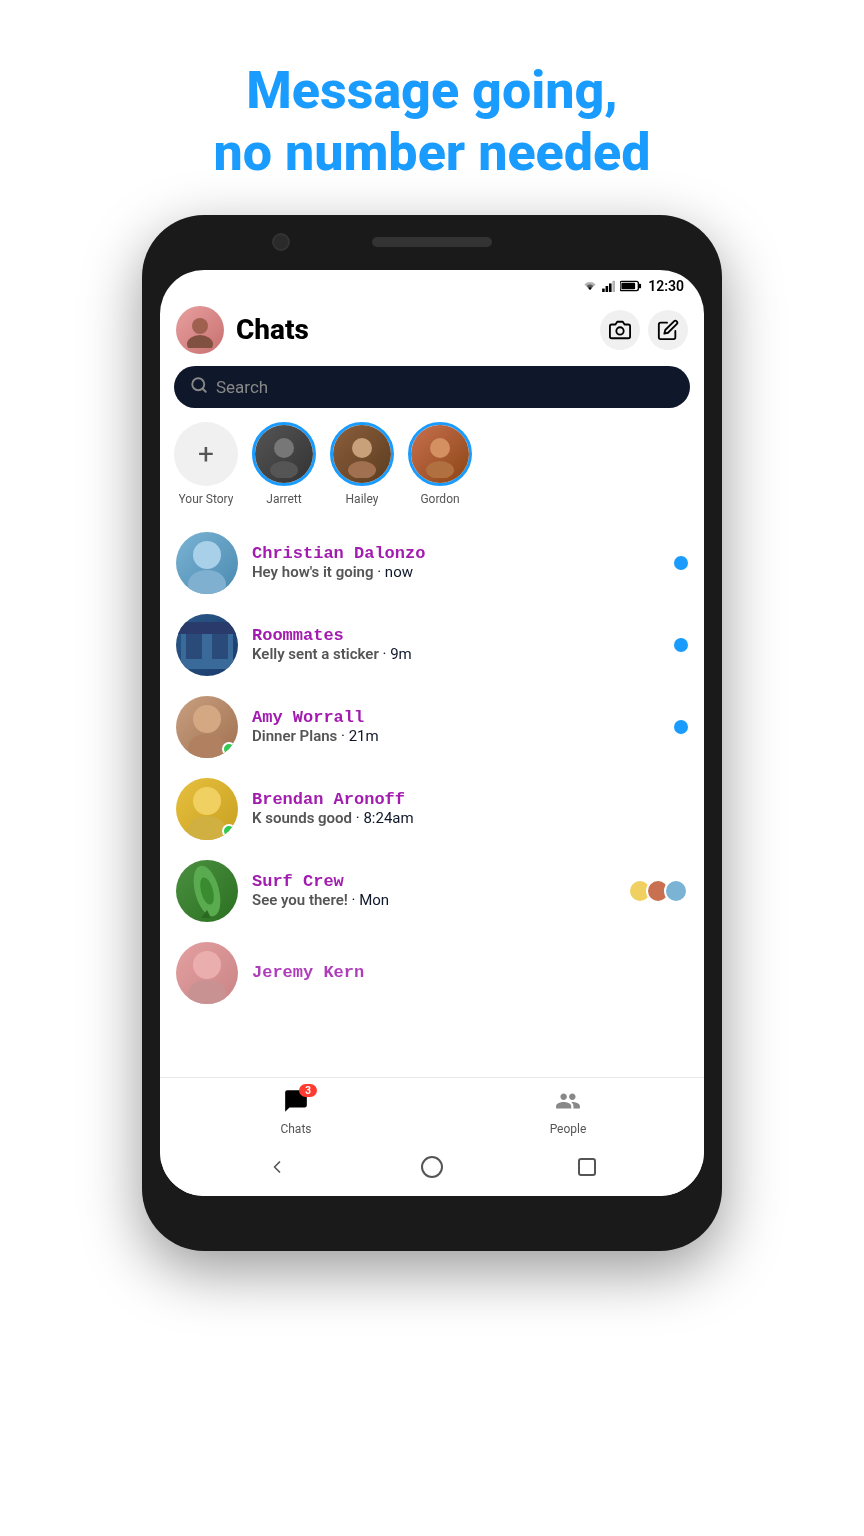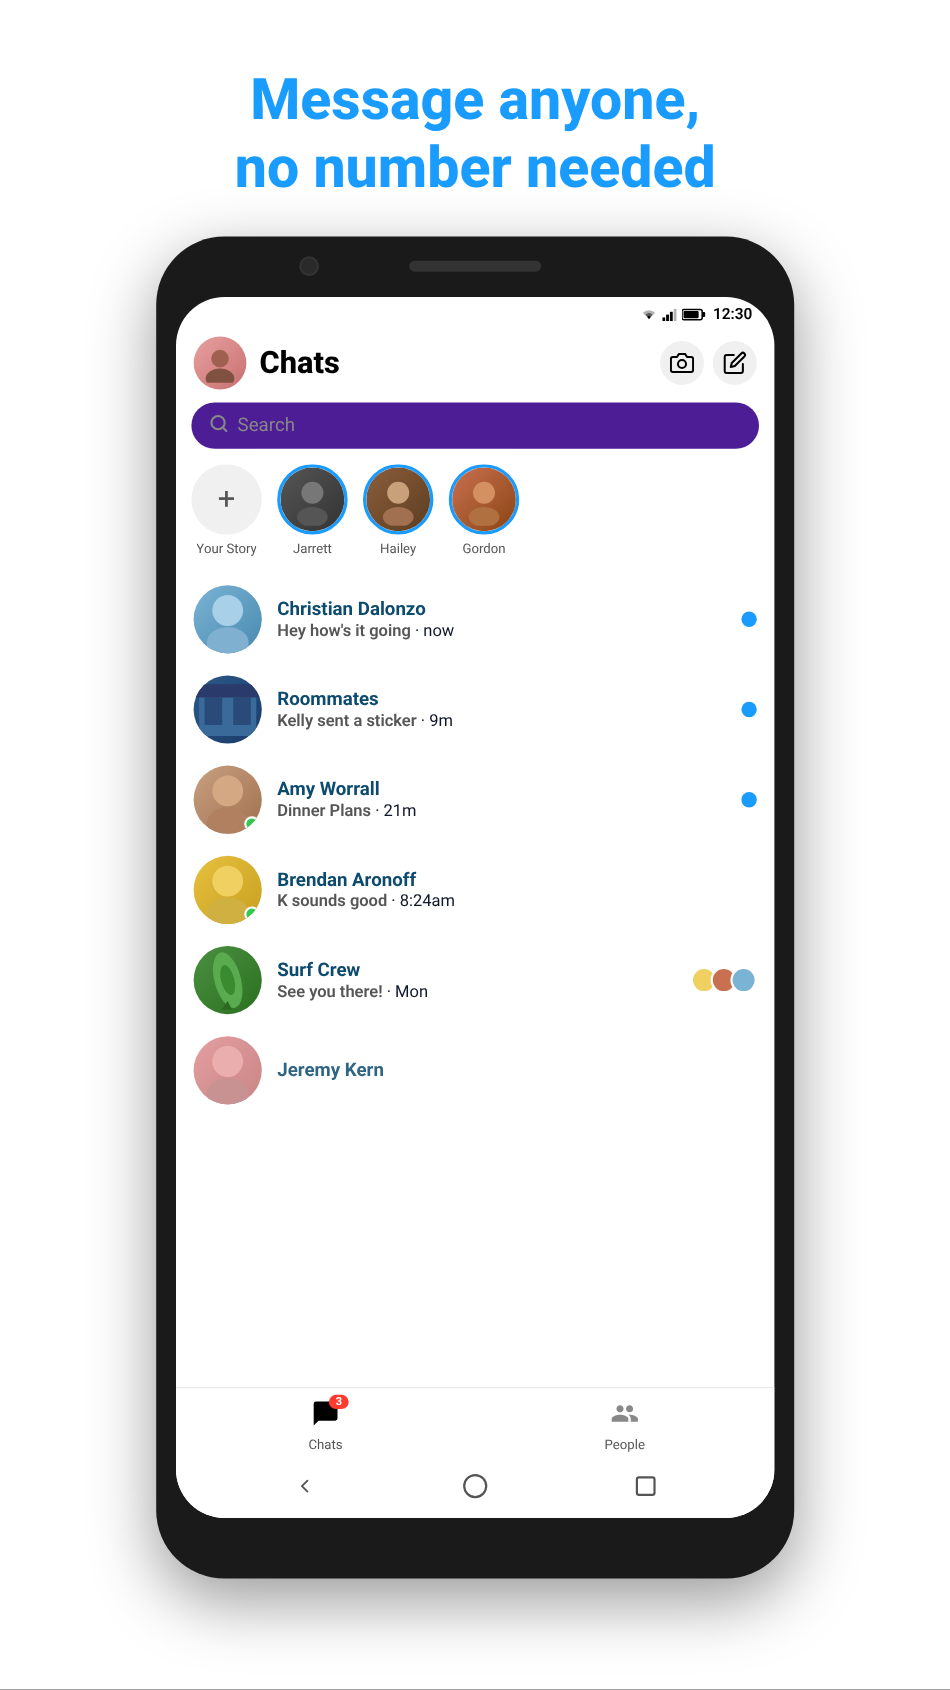--- a/index.html
+++ b/index.html
@@ -24,21 +24,21 @@
       font-size: 52px;
       font-weight: 800;
       color: #1a9cff;
       line-height: 1.2;
     }
 
     
     .phone-wrapper {
       position: relative;
       width: 580px;
-      height: 1220px;
+      height: 1036px;
     }
     .phone-outer {
       position: absolute;
       top: 0; left: 0;
       width: 100%;
       height: 100%;
       background: #1a1a1a;
       border-radius: 62px;
       box-shadow: 0 20px 60px rgba(0,0,0,0.4);
     }
@@ -139,21 +139,21 @@
       cursor: pointer;
     }
     .header-btn svg {
       width: 22px;
       height: 22px;
     }
 
     
     .search-bar {
       margin: 0 14px 14px;
-      background: #4c1d95;
+      background: #0f172a;
       border-radius: 24px;
       display: flex;
       align-items: center;
       padding: 10px 16px;
       flex-shrink: 0;
     }
     .search-icon-wrap {
       color: #888;
       margin-right: 8px;
     }
@@ -262,21 +262,22 @@
       border: 2px solid #fff;
     }
     .chat-info {
       flex: 1;
       margin-left: 14px;
       min-width: 0;
     }
     .chat-name {
       font-size: 17px;
       font-weight: 700;
-      color: #0c4a6e;
+      color: #a21caf;
+      font-family: Liberation Mono, monospace;
     }
     .chat-preview {
       font-size: 15px;
       color: #555;
       font-weight: 600;
       white-space: nowrap;
       overflow: hidden;
       text-overflow: ellipsis;
     }
     .chat-preview .time {
@@ -368,21 +369,21 @@
     .av-amy { background: linear-gradient(135deg, #c8a080, #a07050); }
     .av-brendan { background: linear-gradient(135deg, #e8c040, #c8a020); }
     .av-surf { background: linear-gradient(135deg, #4a9040, #2a7020); }
     .av-jeremy { background: linear-gradient(135deg, #e09090, #c07070); }
   </style>
 </head>
 <body>
 
 <div class="hero">
   <div class="hero-title">
-    <span>Message anyone,</span><br>
+    <span>Message going,</span><br>
     <span>no number needed</span>
   </div>
 </div>
 
 <div class="phone-wrapper">
   <div class="phone-outer">
     <div class="phone-speaker"></div>
     <div class="phone-camera"></div>
   </div>
 

